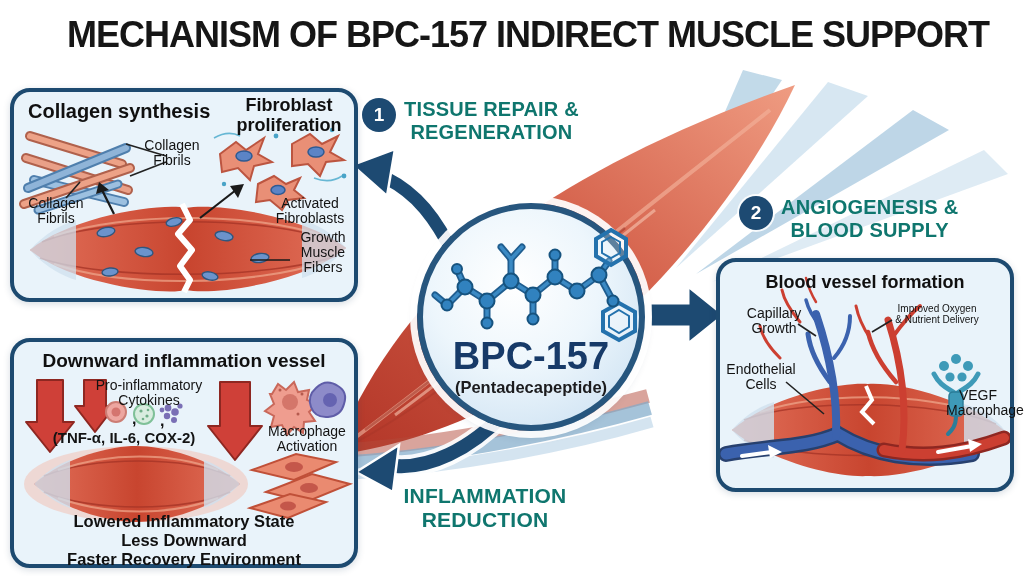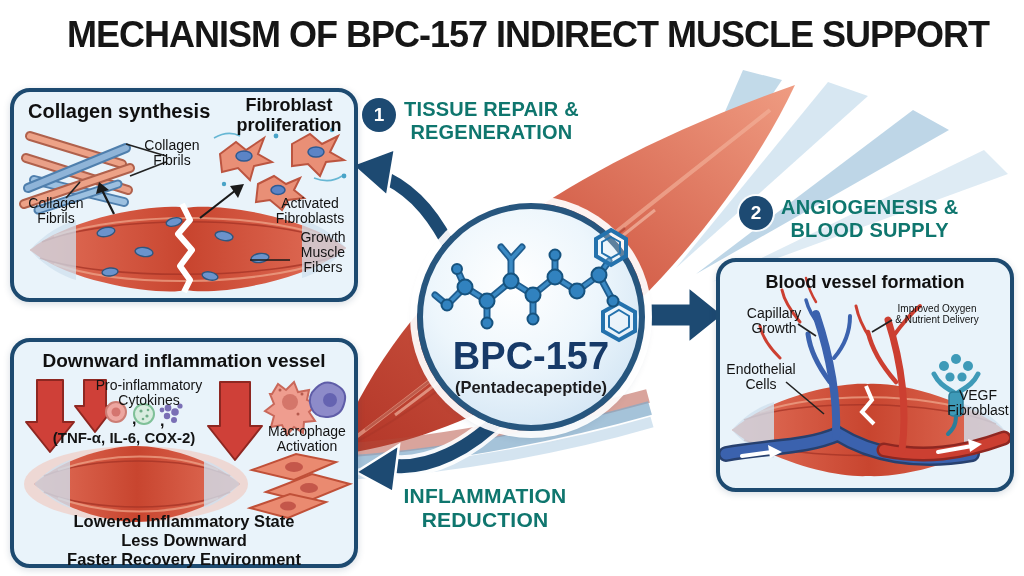--- a/index.html
+++ b/index.html
@@ -310,21 +310,21 @@
       </g>
     </svg>
     <div class="panel-heading" style="left:0;top:10px;width:100%;text-align:center;font-size:18px;">Blood vessel formation</div>
     <div class="lbl pre" style="left:14px;top:44px;width:80px;font-size:14px;">Capillary
 Growth</div>
     <div class="lbl pre" style="left:142px;top:42px;width:150px;font-size:10px;">Improved Oxygen
 &amp; Nutrient Delivery</div>
     <div class="lbl pre" style="left:4px;top:100px;width:74px;font-size:14px;">Endothelial
 Cells</div>
     <div class="lbl pre" style="left:226px;top:126px;width:64px;font-size:14px;">VEGF
-Fibroblast</div>
+Macrophage</div>
   </div>
 
   <div class="step" style="left:362px;top:98px;width:280px;">
     <div class="badge">1</div>
     <div class="step-label pre">TISSUE REPAIR &amp;
 REGENERATION</div>
   </div>
   <div class="step" style="left:739px;top:196px;width:270px;">
     <div class="badge">2</div>
     <div class="step-label pre">ANGIOGENESIS &amp;

